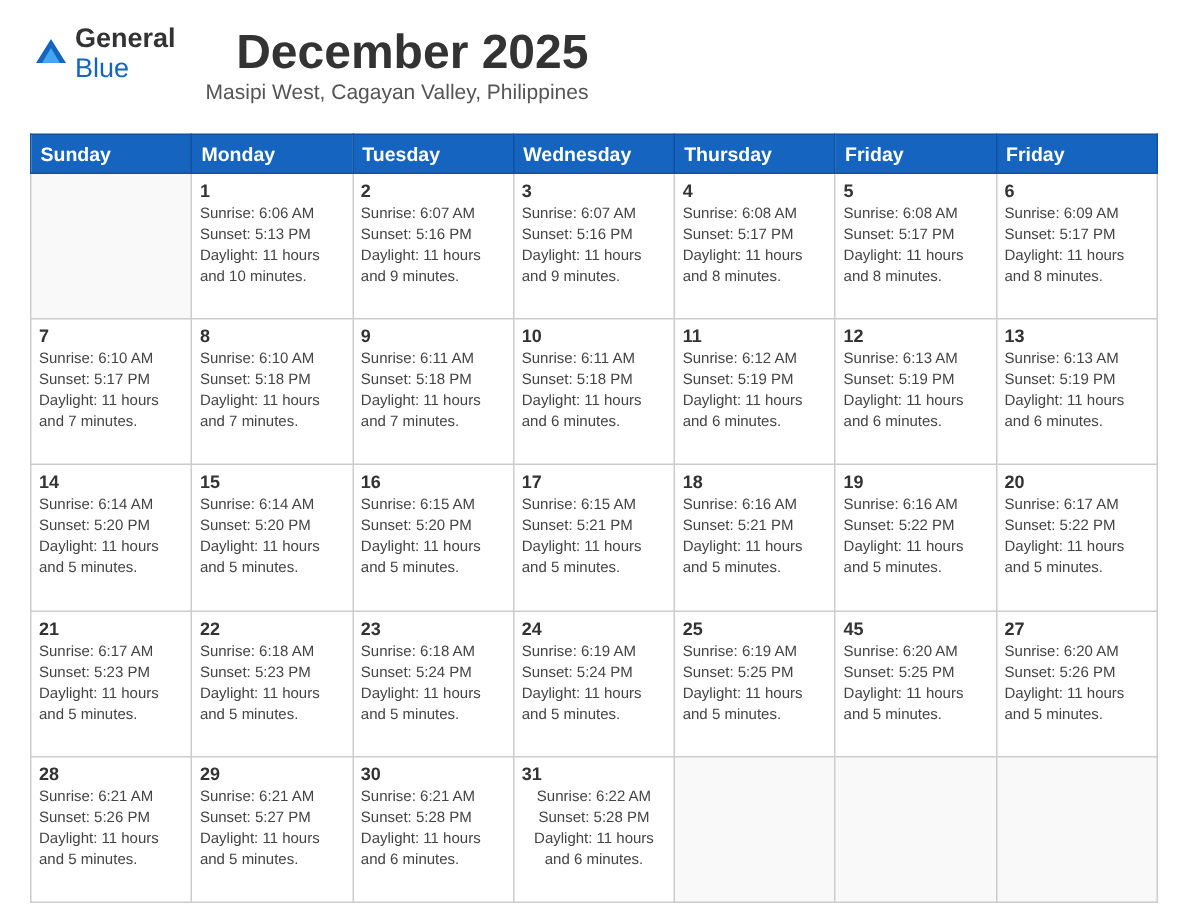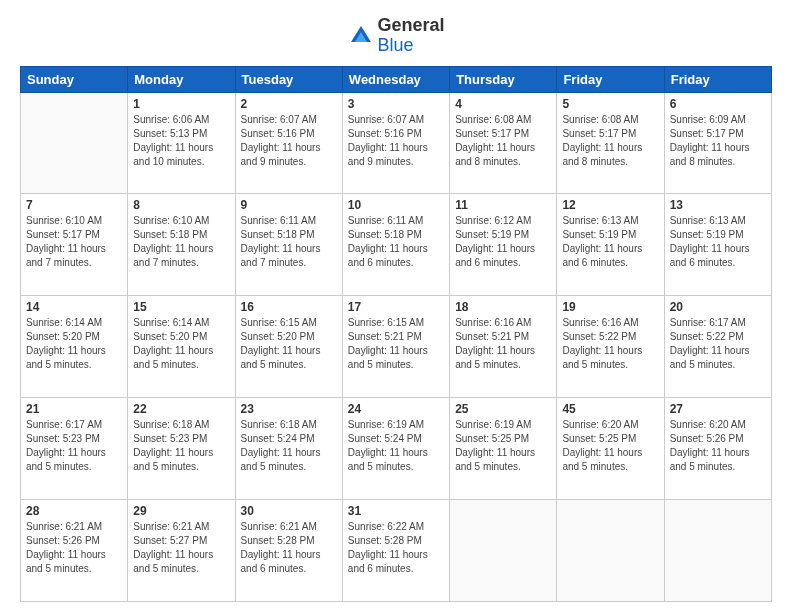--- a/index.html
+++ b/index.html
@@ -12,23 +12,23 @@
     }
     .page {
       width: 792px;
       height: 612px;
       padding: 16px 20px 10px 20px;
       display: flex;
       flex-direction: column;
     }
     .header {
       display: flex;
-      justify-content: center;
+      justify-content: flex-start;
       align-items: flex-start;
-      margin-bottom: 10px;
+      margin-bottom: 20px;
       gap: 20px;
     }
     .logo {
       display: flex;
       align-items: center;
     }
     .logo-text {
       display: flex;
       flex-direction: column;
       line-height: 1.1;
@@ -108,20 +108,24 @@
     <div class="logo">
       <svg class="logo-icon" viewBox="0 0 28 28" xmlns="http://www.w3.org/2000/svg">
         <polygon points="14,4 24,20 4,20" fill="#1565c0"></polygon>
         <polygon points="14,10 20,20 8,20" fill="#42a5f5"></polygon>
       </svg>
       <div class="logo-text">
         <span class="logo-general">General</span>
         <span class="logo-blue">Blue</span>
       </div>
     </div>
+    <div class="title-block">
+      <div class="month-title">December 2025</div>
+      <div class="subtitle">Masipi West, Cagayan Valley, Philippines</div>
+    </div>
   </div>
 
   <table class="calendar">
     <thead>
       <tr>
       <th>Sunday</th>
           <th>Monday</th>
           <th>Tuesday</th>
           <th>Wednesday</th>
           <th>Thursday</th>
@@ -315,21 +319,21 @@
 Daylight: 11 hours and 5 minutes.</div>
           </td>
           <td>
             <span class="day-number">30</span>
             <div class="day-info" style="white-space: pre-line;">Sunrise: 6:21 AM
 Sunset: 5:28 PM
 Daylight: 11 hours and 6 minutes.</div>
           </td>
           <td>
             <span class="day-number">31</span>
-            <div class="day-info" style="white-space: pre-line;">Sunrise: 6:22 AM
+            <div class="day-info" style="white-space: pre-line; text-align: center;">Sunrise: 6:22 AM
 Sunset: 5:28 PM
 Daylight: 11 hours and 6 minutes.</div>
           </td>
           <td class="empty-cell"></td>
           <td class="empty-cell"></td>
           <td class="empty-cell"></td>
         </tr>
       </tbody>
   </table>
 </div>

